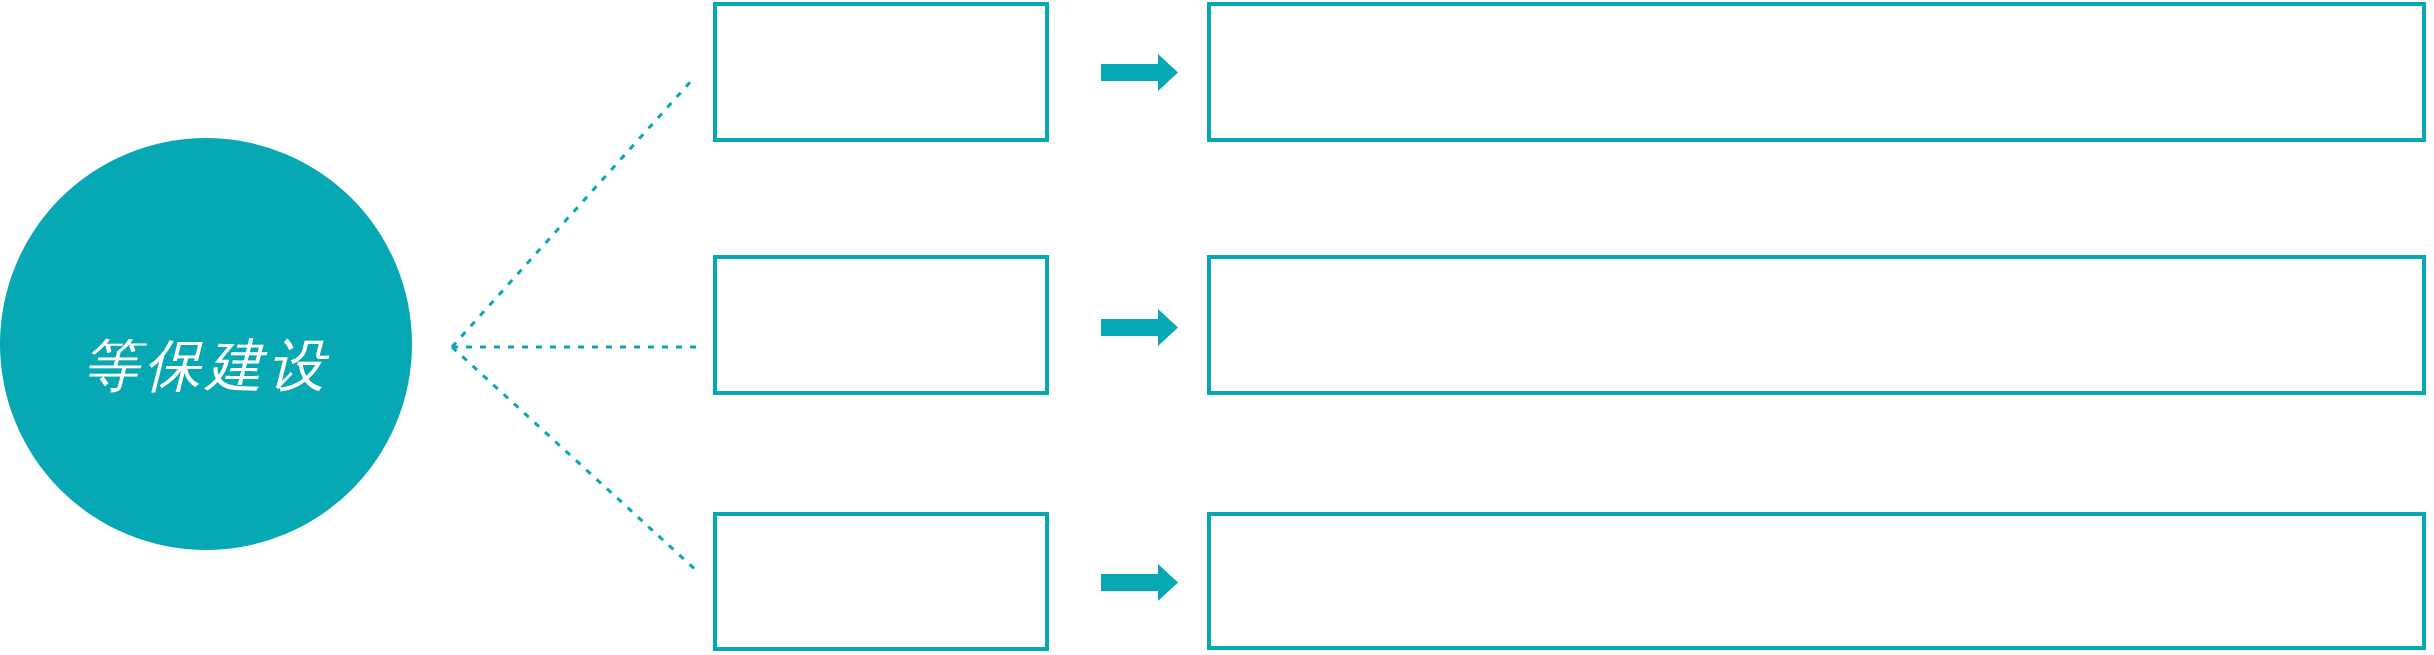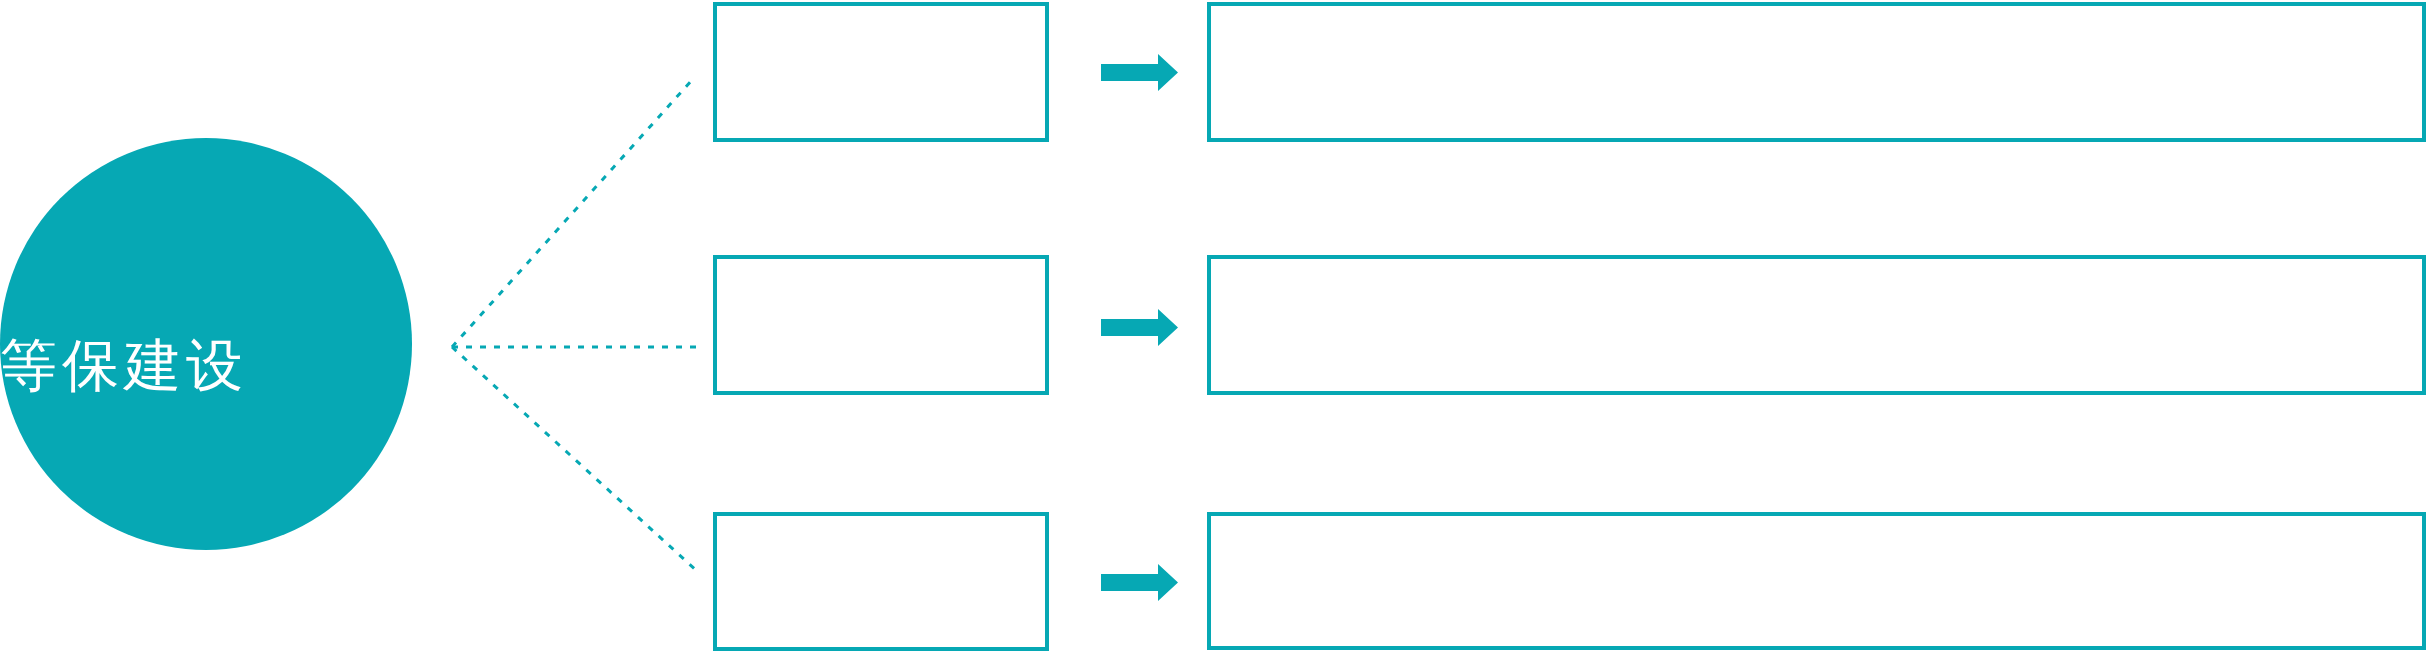--- a/index.html
+++ b/index.html
@@ -11,21 +11,21 @@
     overflow: hidden;
   }
   .stage { position: absolute; left: 0; top: 0; width: 2434px; height: 655px; }
 
   
   .hub-circle {
     position: absolute; left: 0px; top: 138px;
     width: 412px; height: 412px;
     border-radius: 50%;
     background: var(--accent);
-    display: flex; align-items: center; justify-content: flex-start;
+    display: flex; align-items: center; justify-content: center; font-style: italic;
   }
   .hub-label {
     text-align: center;
     color: var(--label-text);
     font-size: 57px;
     font-weight: 300;
     letter-spacing: 5px;
     line-height: 73px;
     padding-top: 42px;
   }

